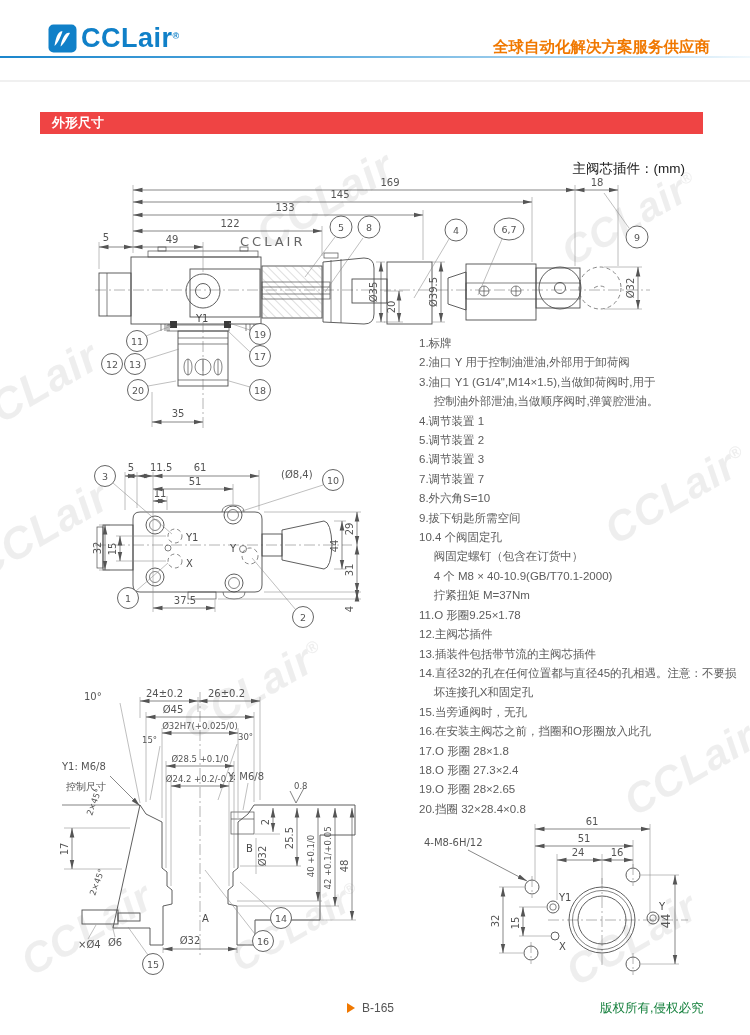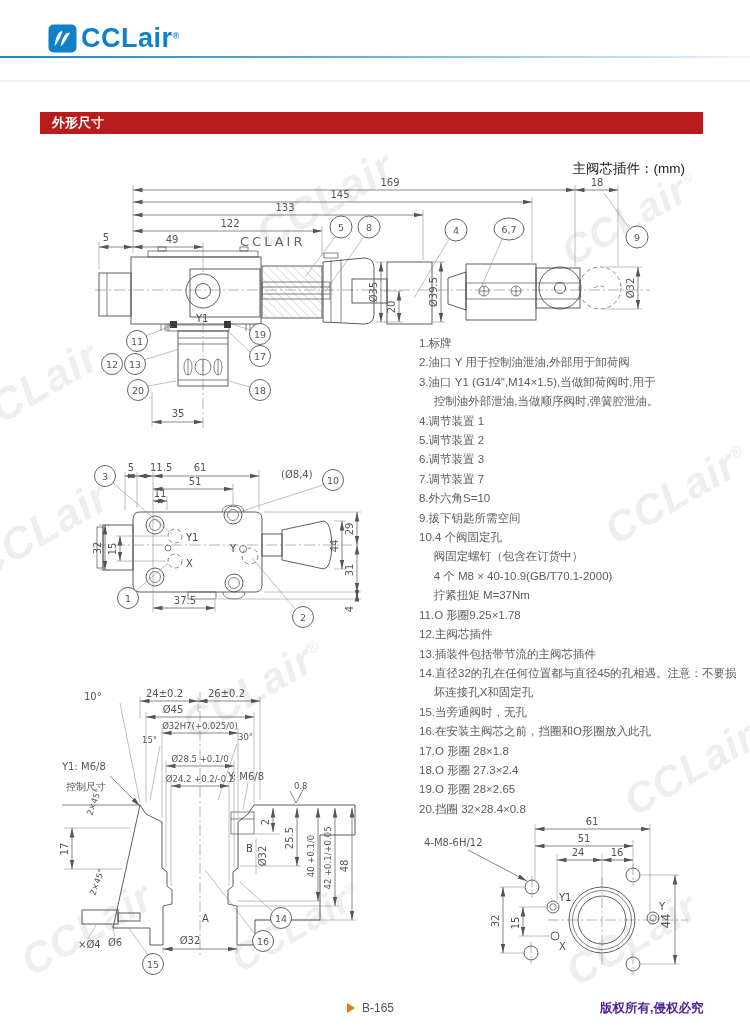--- a/index.html
+++ b/index.html
@@ -14,33 +14,33 @@
   .logo{position:absolute;left:48px;top:24px;display:flex;align-items:flex-start;}
   .logo-mark{width:29px;height:29px;}
   .logo-text{font-size:27px;font-weight:bold;color:#1080c8;line-height:29px;margin-left:4px;
              font-family:"Liberation Sans",sans-serif;letter-spacing:.5px;}
   .logo-reg{font-size:9px;color:#1080c8;vertical-align:top;position:relative;top:-2px;}
   .slogan{position:absolute;right:40px;top:37px;font-size:15.5px;font-weight:bold;color:#f07800;}
   .hdr-line{position:absolute;left:0;top:56px;width:750px;height:2px;
             background:linear-gradient(to right,#1b86cc 0%,#55a8dd 40%,#cfe7f6 90%,#f2f9fd 100%);}
   .hdr-shadow{position:absolute;left:0;top:80px;width:750px;height:2px;background:#f0f0f0;}
   
-  .secbar{position:absolute;left:40px;top:112px;width:663px;height:22px;background:#b91c1c;
+  .secbar{position:absolute;left:40px;top:112px;width:663px;height:22px;background:#ef4444;
           color:#fff;font-size:13px;font-weight:bold;line-height:22px;padding-left:12px;
           box-sizing:border-box;z-index:3;}
   .unit{position:absolute;right:65px;top:160px;font-size:13.5px;color:#222;z-index:3;}
   
   .notes{position:absolute;left:399px;top:334px;width:348px;z-index:2;
          font-size:11.5px;line-height:19.4px;color:#5c5c5c;white-space:pre-wrap;margin-left:20px;}
   
   .foot-page{position:absolute;left:347px;top:1001px;display:flex;align-items:center;z-index:3;}
   .tri{width:0;height:0;border-left:8px solid #f07800;border-top:5px solid transparent;
        border-bottom:5px solid transparent;margin-right:7px;}
   .pageno{font-size:12px;color:#555;}
-  .copy{position:absolute;left:600px;top:1000px;font-size:12.5px;font-weight:bold;color:#4c1d95;z-index:3;}
+  .copy{position:absolute;left:600px;top:1000px;font-size:12.5px;font-weight:normal;color:#15803d;z-index:3;}
   
   .draw{position:absolute;left:0;top:165px;z-index:1;}
   .ol{stroke:#4d4d4d;stroke-width:.9;fill:none;}
   .ol2{stroke:#4d4d4d;stroke-width:.7;fill:none;}
   .dl{stroke:#555;stroke-width:.7;fill:none;marker-start:url(#m);marker-end:url(#m);}
   .ld{stroke:#555;stroke-width:.7;fill:none;marker-end:url(#m);}
   .el{stroke:#8a8a8a;stroke-width:.55;fill:none;}
   .cl{stroke:#777;stroke-width:.55;fill:none;stroke-dasharray:11 3 2 3;}
   .dsh{stroke:#555;stroke-width:.7;fill:none;stroke-dasharray:4 3;}
   .bal{fill:#fff;stroke:#555;stroke-width:.9;}
@@ -67,20 +67,21 @@
 
   <div class="hdr">
     <div class="logo">
       <svg class="logo-mark" viewBox="0 0 29 29">
         <rect x="0.5" y="0.5" width="28" height="28" rx="5" fill="#1080c8"></rect>
         <path d="M6.5 22 C 8 11, 11.5 6.5, 14.5 7.5 C 12.5 13, 10 19, 6.5 22 Z" fill="#ffffff"></path>
         <path d="M12.5 22.5 C 14.5 12, 18.5 7.5, 22 9 C 19 14, 16 20, 12.5 22.5 Z" fill="#ffffff"></path>
       </svg>
       <span class="logo-text"><span>CCLair</span><sup class="logo-reg">®</sup></span>
     </div>
+    <div class="slogan">全球自动化解决方案服务供应商</div>
     <div class="hdr-line"></div>
     <div class="hdr-shadow"></div>
   </div>
 
   <div class="secbar">外形尺寸</div>
   <div class="unit">主阀芯插件：(mm)</div>
 
   <div class="notes"><div class="note">1.标牌</div><div class="note">2.油口 Y 用于控制油泄油,外部用于卸荷阀</div><div class="note">3.油口 Y1 (G1/4",M14×1.5),当做卸荷阀时,用于</div><div class="note">　 控制油外部泄油,当做顺序阀时,弹簧腔泄油。</div><div class="note">4.调节装置 1</div><div class="note">5.调节装置 2</div><div class="note">6.调节装置 3</div><div class="note">7.调节装置 7</div><div class="note">8.外六角S=10</div><div class="note">9.拔下钥匙所需空间</div><div class="note">10.4 个阀固定孔</div><div class="note">　 阀固定螺钉（包含在订货中）</div><div class="note">　 4 个 M8 × 40-10.9(GB/T70.1-2000)</div><div class="note">　 拧紧扭矩 M=37Nm</div><div class="note">11.O 形圈9.25×1.78</div><div class="note">12.主阀芯插件</div><div class="note">13.插装件包括带节流的主阀芯插件</div><div class="note">14.直径32的孔在任何位置都与直径45的孔相遇。注意：不要损</div><div class="note">　 坏连接孔X和固定孔</div><div class="note">15.当旁通阀时，无孔</div><div class="note">16.在安装主阀芯之前，挡圈和O形圈放入此孔</div><div class="note">17.O 形圈 28×1.8</div><div class="note">18.O 形圈 27.3×2.4</div><div class="note">19.O 形圈 28×2.65</div><div class="note">20.挡圈 32×28.4×0.8</div></div>
 
   <svg class="draw" width="750" height="845" viewBox="0 165 750 845">

